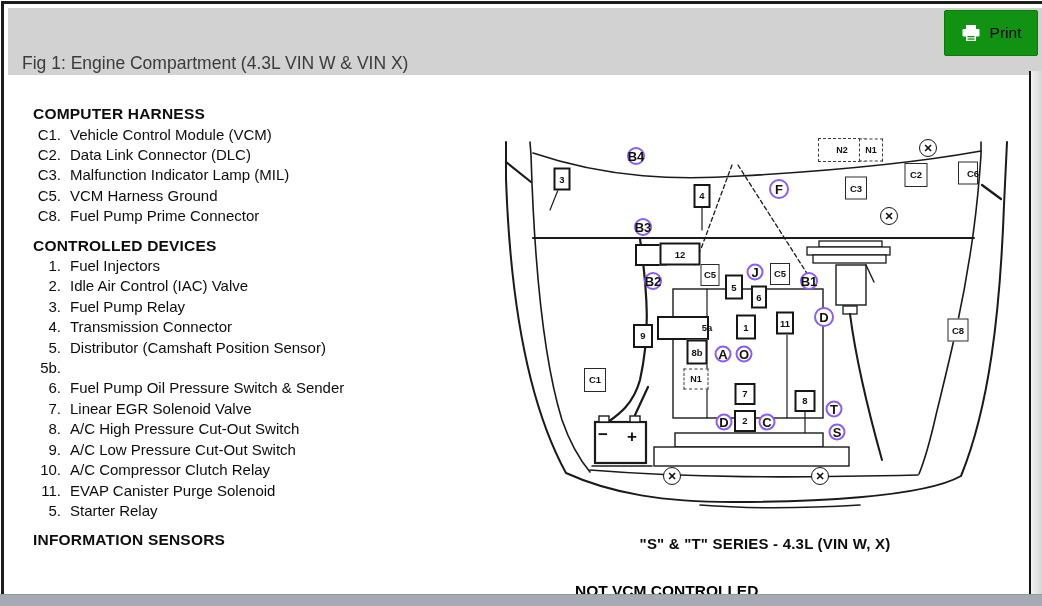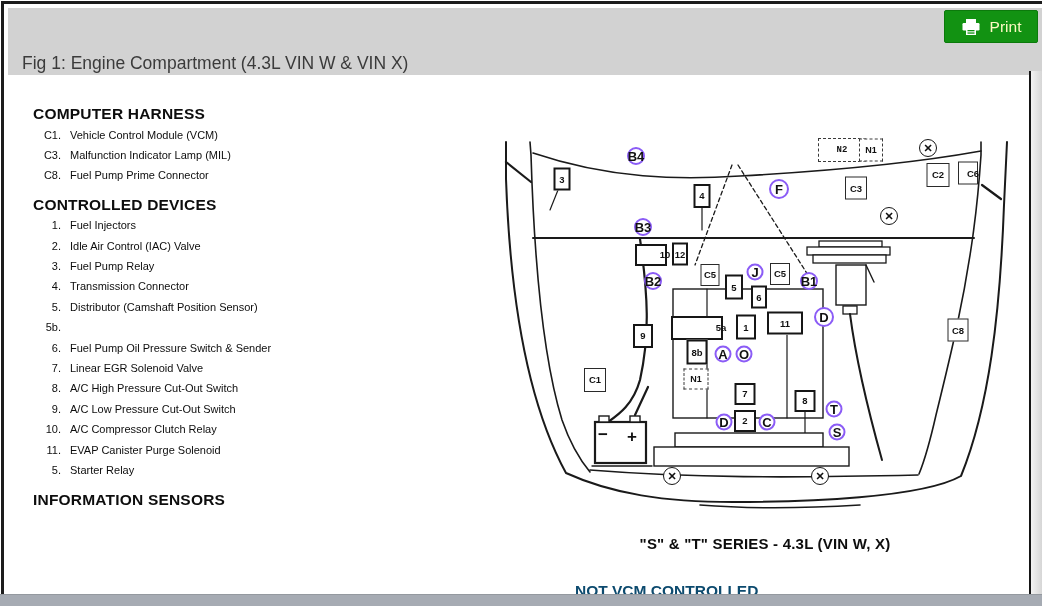--- a/index.html
+++ b/index.html
@@ -3,50 +3,50 @@
 <meta charset="utf-8">
 <style>
   html,body{margin:0;padding:0;background:#fff;}
   body{width:1042px;height:606px;position:relative;overflow:hidden;
        font-family:"Liberation Sans", sans-serif;}
   .page-frame{position:absolute;left:1px;top:1px;width:1038px;height:604px;
        border-left:3px solid #1c1c1c;border-top:3px solid #1c1c1c;background:#fff;}
   
   .header-bar{position:absolute;left:4px;top:4px;width:1038px;height:67px;background:#d2d2d2;}
   .page-title{position:absolute;left:14px;top:45px;font-size:17.5px;color:#3b3b3b;white-space:nowrap;}
-  .print-btn{position:absolute;top:10px;right:4px;width:94px;height:33px;background:#129212;
+  .print-btn{position:absolute;top:10px;right:4px;width:94px;height:46px;background:#129212;
        border:1px solid #0b7a0b;border-radius:2px;display:flex;align-items:center;justify-content:center;
-       gap:9px;color:#fef9c3;font-size:15.5px;cursor:pointer;box-sizing:border-box;}
+       gap:9px;color:#000000;font-size:15.5px;cursor:pointer;box-sizing:border-box;}
   
   .content-right-line{position:absolute;left:1029px;top:71px;width:2px;height:523px;background:#151515;}
   .v-scroll-track{position:absolute;left:1031px;top:71px;width:11px;height:523px;
        background:linear-gradient(to right,#f2f2f2,#d6d6d6);}
   .bottom-bar{position:absolute;left:0;top:594px;width:1042px;height:12px;background:#a6abb3;
        border-top:1px solid #94999f;box-sizing:border-box;}
   
   .legend{position:absolute;left:33px;top:104px;width:440px;color:#0d0d0d;}
   .legend-heading{font-size:15.5px;font-weight:bold;line-height:20.5px;margin-top:9px;letter-spacing:.2px;}
   .legend-heading:first-child{margin-top:0;}
-  .legend-row{display:flex;font-size:11px;line-height:20.4px;}
+  .legend-row{display:flex;font-size:15px;line-height:20.4px;}
   .legend-num{width:28px;text-align:right;flex:0 0 28px;}
   .legend-label{margin-left:9px;white-space:nowrap;}
   
   .diagram{position:absolute;left:490px;top:85px;width:545px;height:509px;overflow:hidden;}
   .diagram svg{position:absolute;left:0;top:0;}
   .lbl{position:absolute;box-sizing:border-box;display:flex;align-items:center;justify-content:center;
        background:#fff;color:#111;font-size:9.5px;font-weight:bold;transform:translate(-50%,-50%);
        line-height:1;letter-spacing:0;}
   .lbl.box{border:2px solid #161616;}
   .lbl.thin{border:1.4px solid #2a2a2a;}
   .lbl.dashed{border:1.6px dashed #3a3a3a;font-size:9px;}
   .lbl.circle{border:2px solid #8b5cf6;border-radius:50%;font-size:13px;}
   .lbl.circlex{border:1.8px solid #161616;border-radius:50%;font-size:11px;font-weight:bold;}
   .diagram-caption{position:absolute;left:95px;top:450px;width:360px;text-align:center;
        font-size:15px;font-weight:bold;color:#0d0d0d;white-space:nowrap;letter-spacing:.2px;}
-  .diagram-note{position:absolute;left:85px;top:497px;font-size:15.5px;font-weight:bold;color:#0c4a6e;white-space:nowrap;}
+  .diagram-note{position:absolute;left:85px;top:497px;font-size:15.5px;font-weight:bold;color:#000000;white-space:nowrap;}
 </style>
 </head>
 <body>
 
 <div class="page-frame">
   <div class="header-bar">
     <div class="page-title">Fig 1: Engine Compartment (4.3L VIN W &amp; VIN X)</div>
   </div>
 </div>
 
@@ -63,22 +63,30 @@
   <span>Print</span>
 </button>
 
 <div class="legend">
     <div class="legend-heading">COMPUTER HARNESS</div>
     <div class="legend-row">
       <span class="legend-num">C1.</span>
       <span class="legend-label">Vehicle Control Module (VCM)</span>
     </div>
     <div class="legend-row">
+      <span class="legend-num">C2.</span>
+      <span class="legend-label">Data Link Connector (DLC)</span>
+    </div>
+    <div class="legend-row">
       <span class="legend-num">C3.</span>
       <span class="legend-label">Malfunction Indicator Lamp (MIL)</span>
+    </div>
+    <div class="legend-row">
+      <span class="legend-num">C5.</span>
+      <span class="legend-label">VCM Harness Ground</span>
     </div>
     <div class="legend-row">
       <span class="legend-num">C8.</span>
       <span class="legend-label">Fuel Pump Prime Connector</span>
     </div>
     <div class="legend-heading">CONTROLLED DEVICES</div>
     <div class="legend-row">
       <span class="legend-num">1.</span>
       <span class="legend-label">Fuel Injectors</span>
     </div>
@@ -186,41 +194,41 @@
     <g font-family="Liberation Sans, sans-serif" font-weight="bold" fill="#111111">
       <text x="108" y="355" font-size="17">−</text>
       <text x="137" y="357" font-size="17">+</text>
     </g>
   </svg>
   <div>
       <div class="lbl circle" style="left: 146px; top: 71px; width: 18px; height: 18px;">B4</div>
       <div class="lbl box" style="left: 72px; top: 94px; width: 17px; height: 23px;">3</div>
       <div class="lbl box" style="left: 212px; top: 111px; width: 17px; height: 24px;">4</div>
       <div class="lbl circle" style="left: 289px; top: 104px; width: 20px; height: 20px;">F</div>
-      <div class="lbl dashed" style="left: 352px; top: 65px; width: 48px; height: 24px; font-family: Liberation Mono, monospace;">N2</div>
+      <div class="lbl dashed" style="left: 352px; top: 65px; width: 48px; height: 24px;">N2</div>
       <div class="lbl dashed" style="left: 381px; top: 65px; width: 24px; height: 23px;">N1</div>
       <div class="lbl circlex" style="left: 438px; top: 63px; width: 18px; height: 18px;">✕</div>
       <div class="lbl thin" style="left: 366px; top: 103px; width: 22px; height: 23px;">C3</div>
-      <div class="lbl thin" style="left: 448px; top: 90px; width: 23px; height: 24px;">C2</div>
+      <div class="lbl thin" style="left: 426px; top: 90px; width: 23px; height: 24px;">C2</div>
       <div class="lbl thin" style="left: 478px; top: 88px; width: 20px; height: 23px; padding-left: 10px;">C6</div>
       <div class="lbl circlex" style="left: 399px; top: 131px; width: 18px; height: 18px;">✕</div>
       <div class="lbl circle" style="left: 153px; top: 142px; width: 18px; height: 18px;">B3</div>
       <div class="lbl box" style="left: 161px; top: 170px; width: 20px; height: 22px; padding-left: 28px;">10</div>
-      <div class="lbl box" style="left: 190px; top: 169px; width: 16px; height: 23px;">12</div>
+      <div class="lbl box" style="left: 190px; top: 169px; width: 41px; height: 23px;">12</div>
       <div class="lbl circle" style="left: 163px; top: 196px; width: 18px; height: 18px;">B2</div>
       <div class="lbl thin" style="left: 220px; top: 190px; width: 19px; height: 22px;">C5</div>
       <div class="lbl box" style="left: 244px; top: 202px; width: 18px; height: 25px;">5</div>
       <div class="lbl circle" style="left: 265px; top: 187px; width: 17px; height: 17px;">J</div>
       <div class="lbl thin" style="left: 290px; top: 189px; width: 20px; height: 22px;">C5</div>
       <div class="lbl circle" style="left: 319px; top: 196px; width: 18px; height: 18px;">B1</div>
       <div class="lbl box" style="left: 269px; top: 212px; width: 16px; height: 23px;">6</div>
-      <div class="lbl box" style="left: 295px; top: 238px; width: 36px; height: 23px;">11</div>
+      <div class="lbl box" style="left: 295px; top: 238px; width: 18px; height: 23px;">11</div>
       <div class="lbl circle" style="left: 334px; top: 232px; width: 20px; height: 20px;">D</div>
       <div class="lbl box" style="left: 153px; top: 251px; width: 20px; height: 24px;">9</div>
-      <div class="lbl box" style="left: 207px; top: 243px; width: 28px; height: 24px; padding-left: 48px;">5a</div>
+      <div class="lbl box" style="left: 193px; top: 243px; width: 28px; height: 24px; padding-left: 48px;">5a</div>
       <div class="lbl box" style="left: 207px; top: 267px; width: 21px; height: 25px;">8b</div>
       <div class="lbl box" style="left: 256px; top: 242px; width: 20px; height: 25px;">1</div>
       <div class="lbl circle" style="left: 233px; top: 269px; width: 17px; height: 17px;">A</div>
       <div class="lbl circle" style="left: 254px; top: 269px; width: 17px; height: 17px;">O</div>
       <div class="lbl dashed" style="left: 206px; top: 294px; width: 25px; height: 21px;">N1</div>
       <div class="lbl thin" style="left: 105px; top: 295px; width: 22px; height: 24px;">C1</div>
       <div class="lbl thin" style="left: 468px; top: 245px; width: 21px; height: 23px;">C8</div>
       <div class="lbl box" style="left: 255px; top: 309px; width: 21px; height: 22px;">7</div>
       <div class="lbl box" style="left: 315px; top: 316px; width: 21px; height: 22px;">8</div>
       <div class="lbl circle" style="left: 344px; top: 324px; width: 17px; height: 17px;">T</div>

